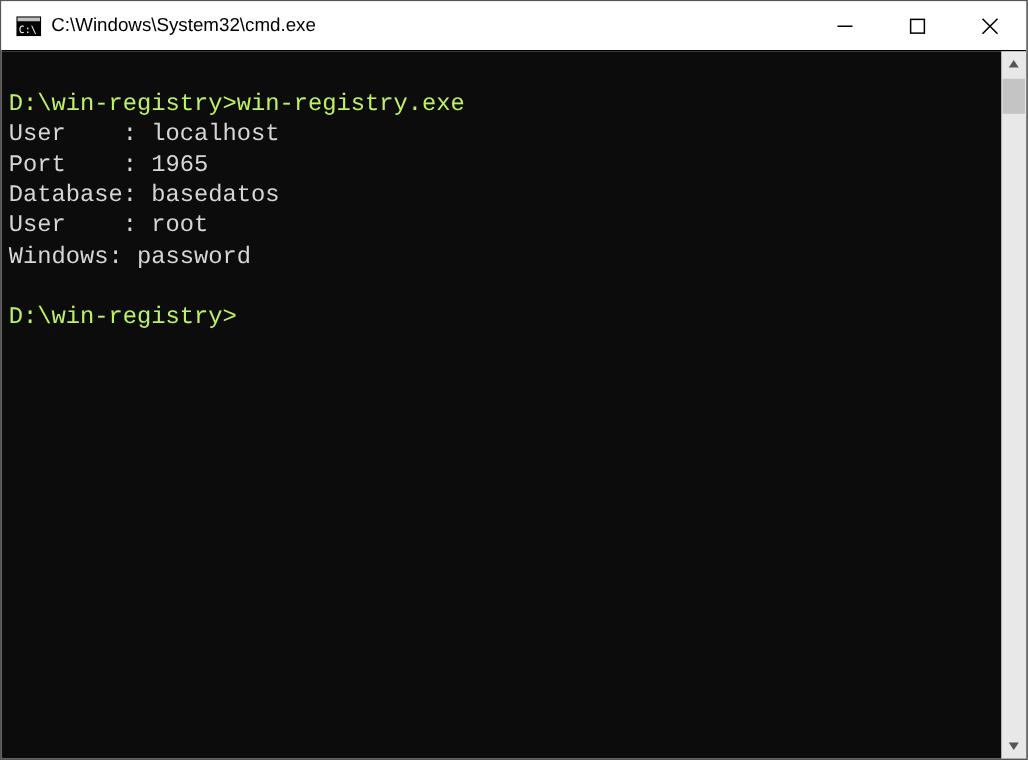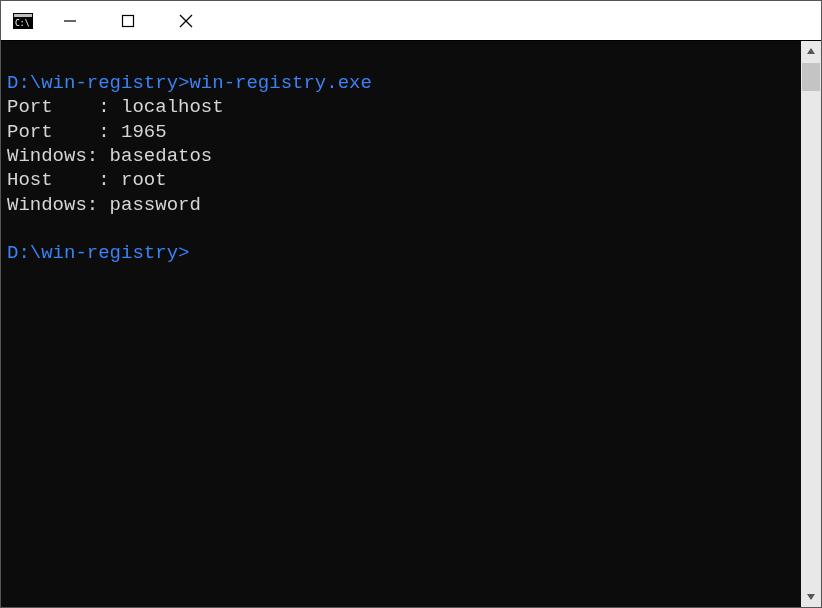--- a/index.html
+++ b/index.html
@@ -93,33 +93,34 @@
       align-items: center;
       justify-content: center;
     }
     .scroll-arrow.top { top: 0; }
     .scroll-arrow.bottom { bottom: 0; }
     .scroll-arrow svg {
       width: 10px;
       height: 10px;
       fill: #555;
     }
-    .prompt { color: #3b82f6; }
+    .prompt { color: #bef264; }
   </style>
 </head>
 <body>
 
 <div class="titlebar">
   <span class="titlebar-icon">
     <svg viewBox="0 0 20 16">
       <rect x="0" y="0" width="20" height="16" fill="#000"></rect>
       <rect x="1" y="1" width="18" height="3" fill="#c0c0c0"></rect>
       <text x="2" y="13" font-size="8" fill="#fff" font-family="monospace">C:\</text>
     </svg>
   </span>
+  <span class="titlebar-title">C:\Windows\System32\cmd.exe</span>
   <div class="titlebar-controls">
     <div class="titlebar-btn">
       <svg viewBox="0 0 14 14">
           <line x1="1" y1="7" x2="13" y2="7" stroke="#000" stroke-width="1.2"></line>
         </svg>
     </div>
     <div class="titlebar-btn">
       <svg viewBox="0 0 14 14">
           <rect x="1.5" y="1.5" width="11" height="11" fill="none" stroke="#000" stroke-width="1.2"></rect>
         </svg>
@@ -128,24 +129,24 @@
       <svg viewBox="0 0 14 14">
         <line x1="1" y1="1" x2="13" y2="13" stroke="#000" stroke-width="1.3"></line>
         <line x1="13" y1="1" x2="1" y2="13" stroke="#000" stroke-width="1.3"></line>
       </svg>
     </div>
   </div>
 </div>
 
 <div class="terminal-wrap">
   <div class="terminal"><span class="prompt"><span>D:\win-registry&gt;</span><span>win-registry.exe</span></span>
-<span>Port    : localhost</span>
+<span>User    : localhost</span>
 <span>Port    : 1965</span>
-<span>Windows: basedatos</span>
-<span>Host    : root</span>
+<span>Database: basedatos</span>
+<span>User    : root</span>
 <span>Windows: password</span>
 
 <span class="prompt"><span>D:\win-registry&gt;</span></span></div>
   <div class="scrollbar">
     <div class="scroll-arrow top">
       <svg viewBox="0 0 10 10">
           <polygon points="5,2 9,8 1,8"></polygon>
         </svg>
     </div>
     <div class="scroll-thumb" style="top:22px;"></div>

